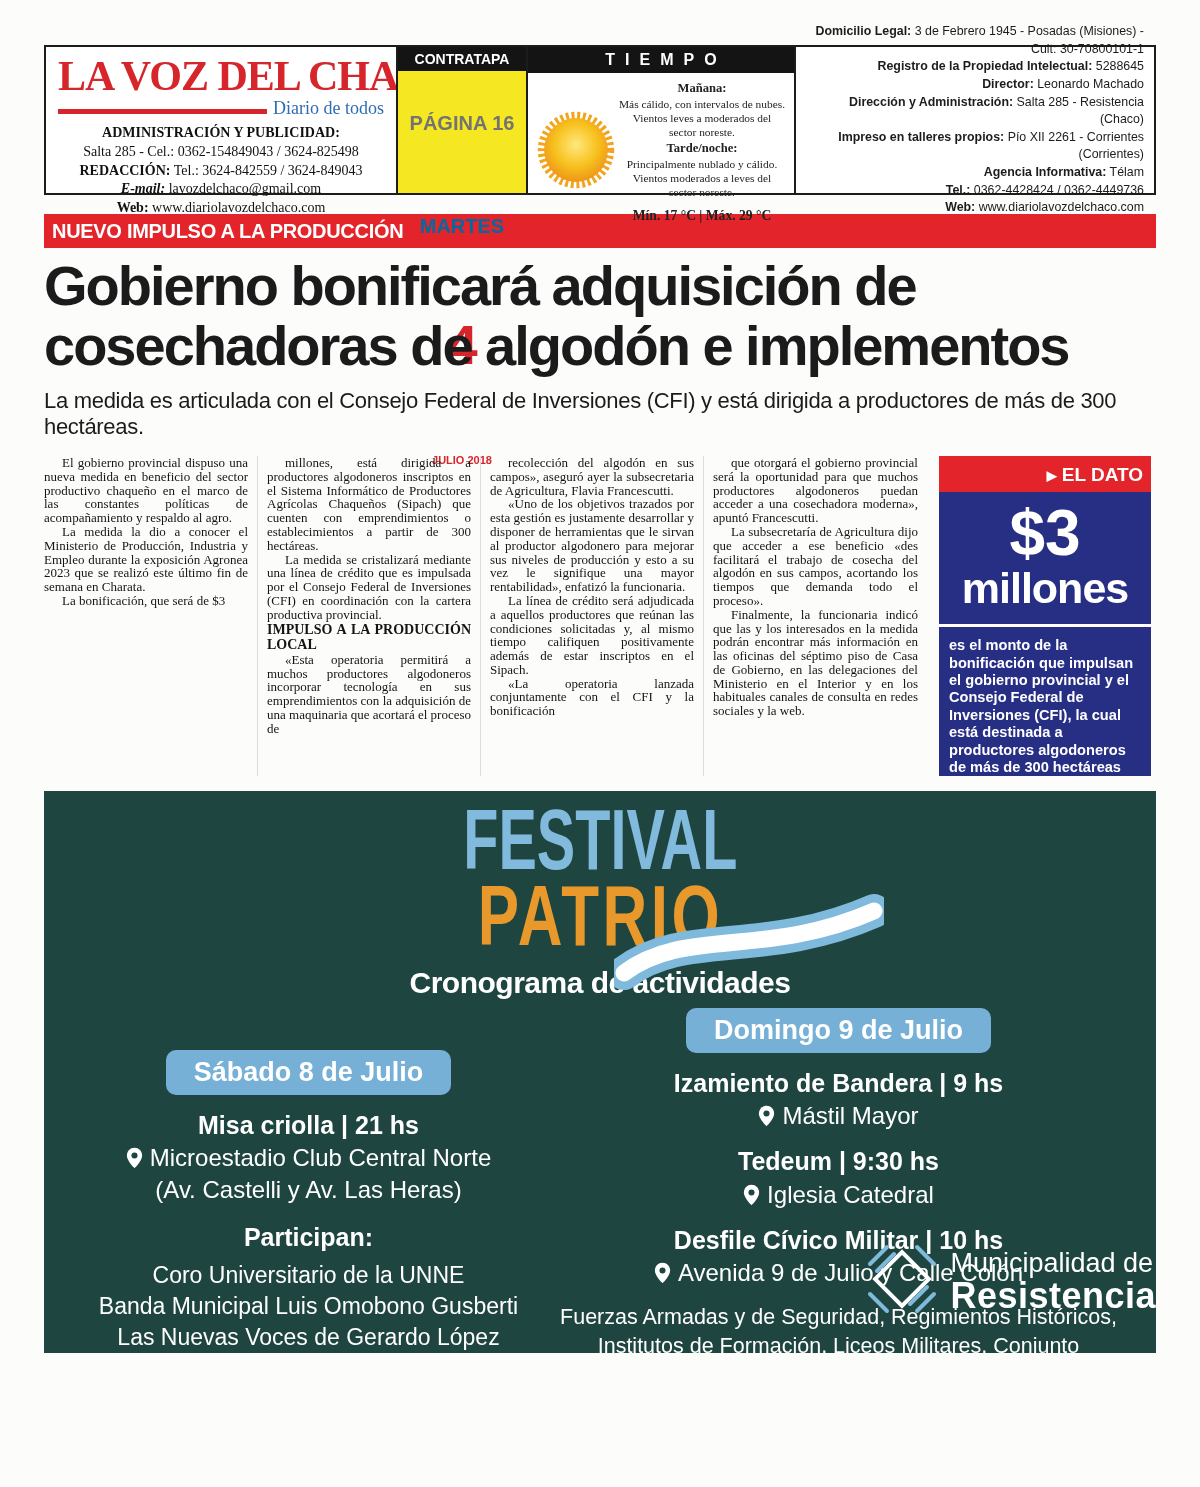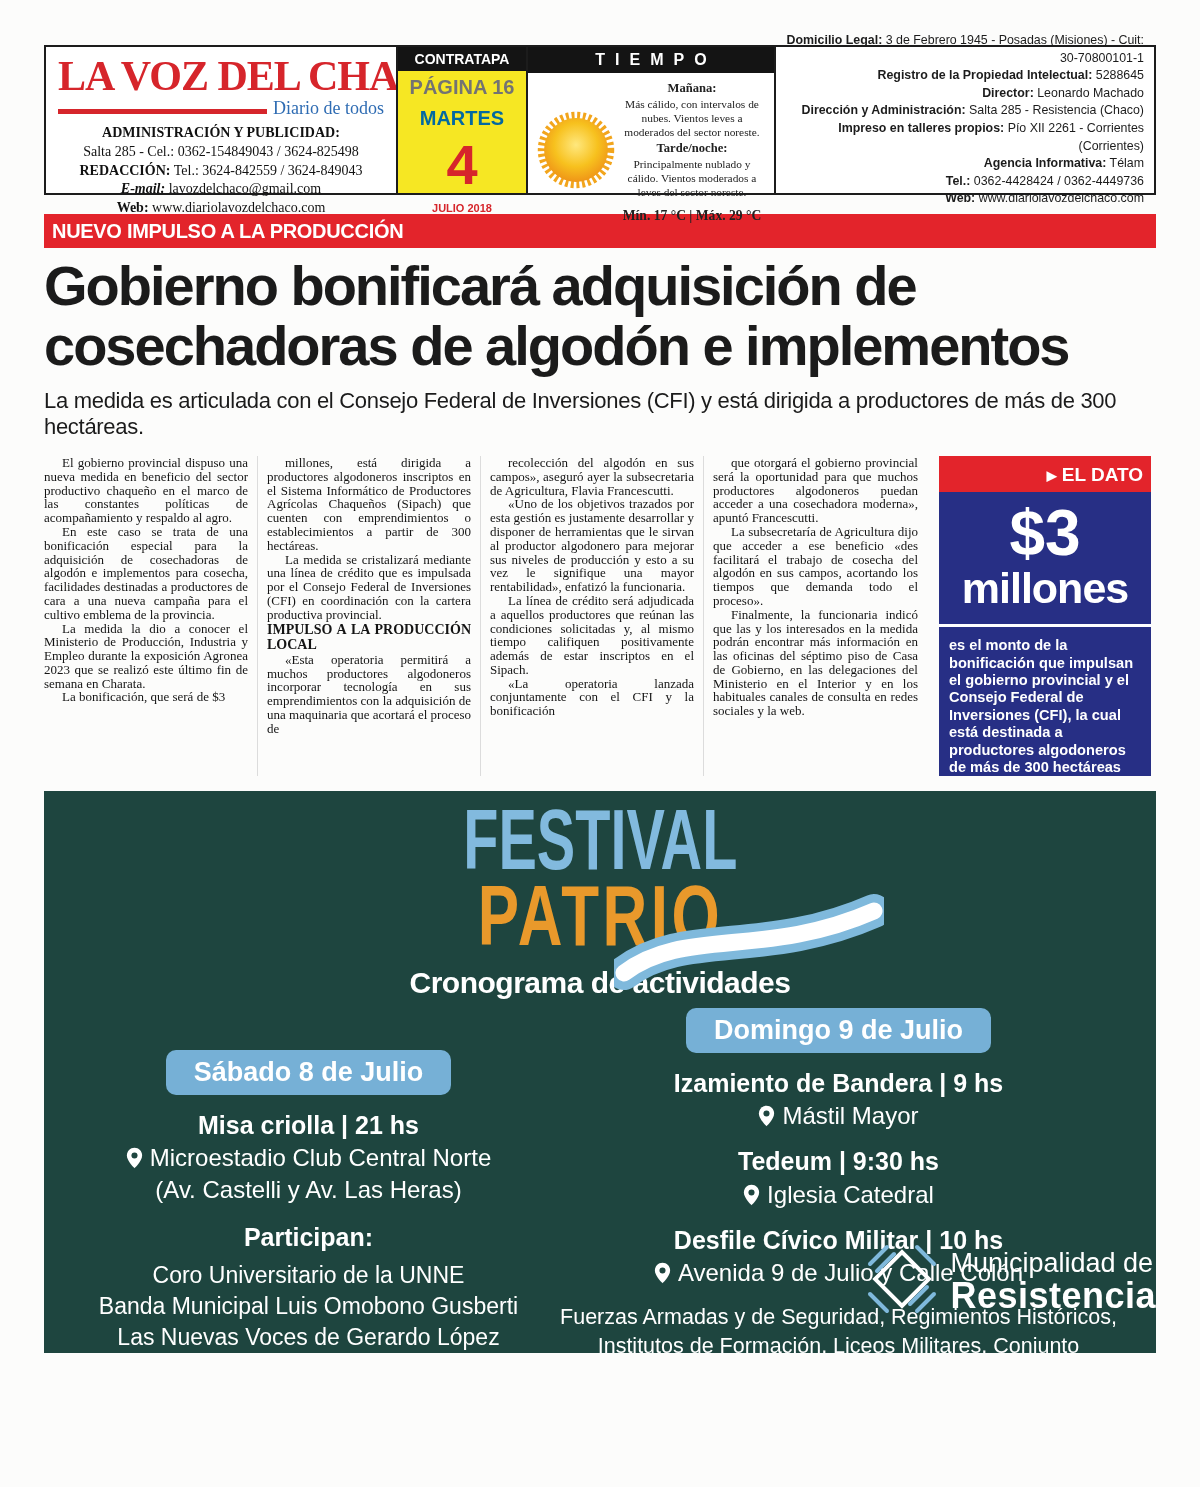--- a/index.html
+++ b/index.html
@@ -12,29 +12,29 @@
   .m-logo{width:350px;box-sizing:border-box;padding:8px 12px 4px;text-align:center;}
   .logo-title{font-size:42px;font-weight:bold;color:#d6252b;letter-spacing:-1px;line-height:1;white-space:nowrap;}
   .logo-sub{display:flex;align-items:flex-end;gap:6px;margin-top:2px;}
   .logo-rule{flex:1;height:5px;background:#d6252b;margin-bottom:3px;}
   .logo-tagline{color:#2f6cb3;font-size:18px;line-height:1;white-space:nowrap;}
   .m-admin{margin-top:7px;font-size:14px;line-height:1.34;}
   .m-admin .lbl{font-weight:bold;}
   .m-admin .ital{font-style:italic;font-weight:bold;}
 
   .m-cal{width:130px;background:#f6e723;border-left:2px solid #1c1c1c;box-sizing:border-box;
-         display:flex;flex-direction:column;align-items:center;font-family:"Liberation Sans",sans-serif;}
+         display:flex;flex-direction:column;align-items:center;font-family:"Liberation Sans",sans-serif;gap:36px;}
   .cal-top{background:#141414;color:#fff;font-weight:700;font-size:14px;width:100%;text-align:center;padding:4px 0;}
   .cal-page{font-weight:800;font-size:20px;color:#737373;padding:5px 0 4px;}
   .cal-sep{width:78%;height:1px;background:#c7b300;}
   .cal-day{color:#0369a1;font-weight:800;font-size:20px;padding:4px 0;}
   .cal-num{color:#d6252b;font-weight:800;font-size:56px;line-height:1;padding:3px 0 5px;}
   .cal-my{color:#d6252b;font-weight:800;font-size:11px;padding:4px 0 6px;}
 
-  .m-weather{width:248px;border-left:2px solid #1c1c1c;box-sizing:border-box;}
+  .m-weather{width:268px;border-left:2px solid #1c1c1c;box-sizing:border-box;}
   .w-title{background:#141414;color:#fff;text-align:center;font-family:"Liberation Sans",sans-serif;
            font-weight:800;font-size:16px;letter-spacing:10px;padding:4px 0 4px 10px;}
   .w-body{display:flex;align-items:center;padding:6px 6px 0 6px;}
   .w-sun{flex-shrink:0;}
   .w-texts{flex:1;text-align:center;font-size:11.4px;line-height:1.24;color:#222;padding-right:2px;}
   .w-label{font-weight:bold;font-size:12.6px;margin-top:2px;}
   .w-minmax{font-weight:bold;font-size:13.6px;margin-top:9px;}
 
   .m-legal{flex:1;border-left:2px solid #1c1c1c;box-sizing:border-box;padding:6px 10px;display:flex;flex-direction:column;
            justify-content:center;text-align:right;font-family:"Liberation Sans",sans-serif;
@@ -162,21 +162,20 @@
       </div>
     </div>
 
     <div class="kicker">NUEVO IMPULSO A LA PRODUCCIÓN</div>
     <h1 class="headline" style="margin:8px 0 0;">Gobierno bonificará adquisición de cosechadoras de algodón e implementos</h1>
     <div class="subhead">La medida es articulada con el Consejo Federal de Inversiones (CFI) y está dirigida a productores de más de 300 hectáreas.</div>
 
     <div class="article">
       <div class="acol">
         <p>El gobierno provincial dispuso una nueva medida en beneficio del sector productivo chaqueño en el marco de las constantes políticas de acompañamiento y respaldo al agro.</p>
-        <p>En este caso se trata de una bonificación especial para la adquisición de cosechadoras de algodón e implementos para cosecha, facilidades destinadas a productores de cara a una nueva campaña para el cultivo emblema de la provincia.</p>
         <p>La medida la dio a conocer el Ministerio de Producción, Industria y Empleo durante la exposición Agronea 2023 que se realizó este último fin de semana en Charata.</p>
         <p>La bonificación, que será de $3</p>
       </div>
       <div class="acol">
         <p>millones, está dirigida a productores algodoneros inscriptos en el Sistema Informático de Productores Agrícolas Chaqueños (Sipach) que cuenten con emprendimientos o establecimientos a partir de 300 hectáreas.</p>
         <p>La medida se cristalizará mediante una línea de crédito que es impulsada por el Consejo Federal de Inversiones (CFI) en coordinación con la cartera productiva provincial.</p>
         <p class="col-subhead">IMPULSO A LA PRODUCCIÓN LOCAL</p>
         <p>«Esta operatoria permitirá a muchos productores algodoneros incorporar tecnología en sus emprendimientos con la adquisición de una maquinaria que acortará el proceso de</p>
       </div>
       <div class="acol">

